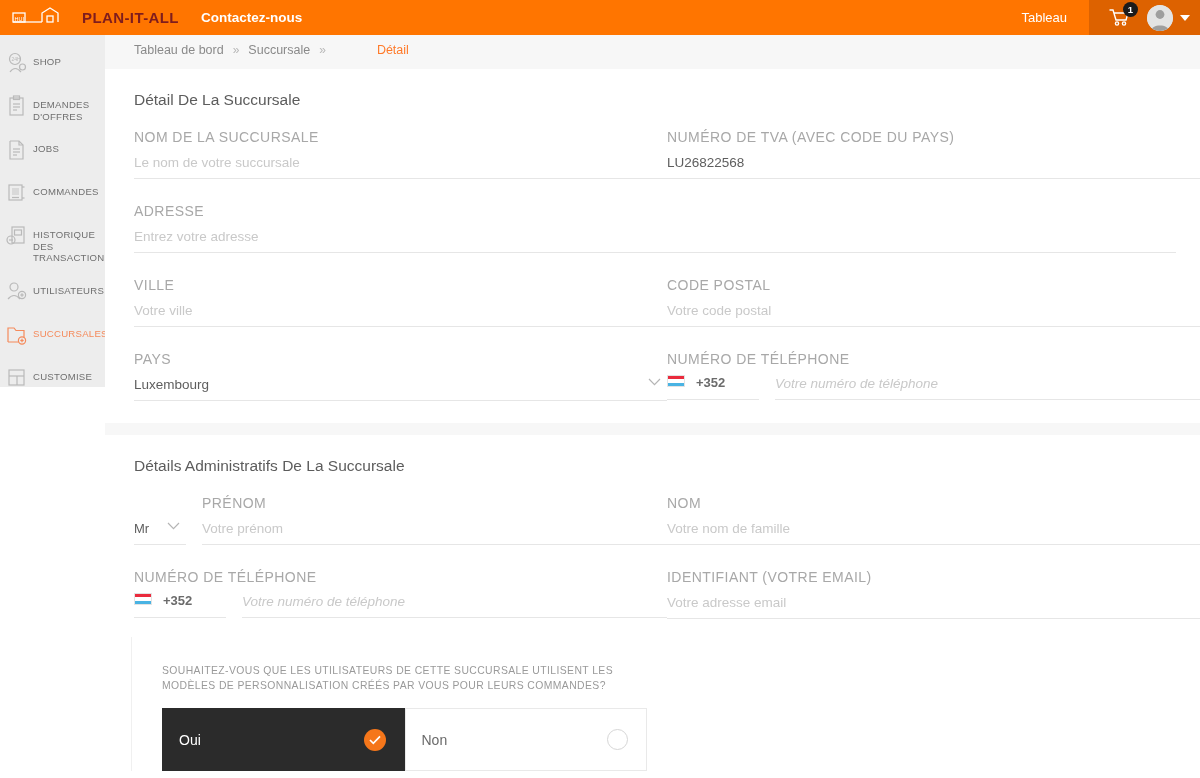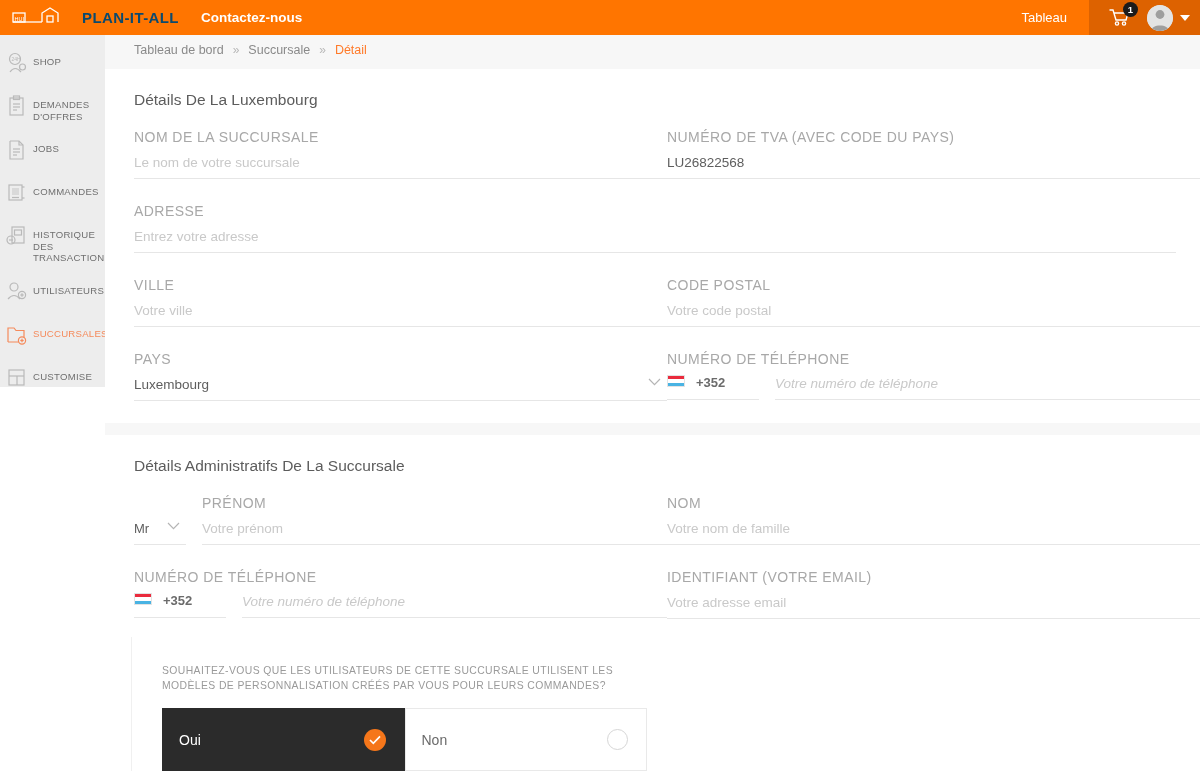--- a/index.html
+++ b/index.html
@@ -11,21 +11,21 @@
   }
   #app { position: relative; width: 1200px; height: 778px; background:#fff; }
 
   
   .topbar {
     position: absolute; left:0; top:0; width:1200px; height:35px;
     background: #ff7500; display:flex; align-items:center;
   }
   .brand-logo { width:60px; display:flex; align-items:center; justify-content:center; margin-left:8px;}
   .brand-name {
-    color:#0c4a6e; font-size:15px; font-weight:bold; letter-spacing:.4px;
+    color:#7f1d1d; font-size:15px; font-weight:bold; letter-spacing:.4px;
     margin-left:14px; white-space:nowrap;
   }
   .topnav-link {
     color:#fff; font-size:13.5px; font-weight:bold; margin-left:22px; white-space:nowrap; cursor:pointer;
   }
   .top-right { margin-left:auto; display:flex; align-items:center; height:35px; }
   .tutoriel { color:#fff; font-size:13px; padding:0 22px; cursor:pointer; white-space:nowrap;}
   .dark-zone { background:#dd6200; height:35px; display:flex; align-items:center; padding:0 10px 0 14px; }
   .cart-wrap { position:relative; width:34px; height:35px; display:flex; align-items:center; justify-content:center; cursor:pointer;}
   .cart-badge {
@@ -60,21 +60,21 @@
   .side-item.active .side-label { color:#f58a5b; }
 
   
   .main { position:absolute; left:105px; top:35px; width:1095px; height:743px; background:#f7f7f7; }
   .breadcrumb {
     height:30px; display:flex; align-items:center; padding-left:29px;
     font-size:12.5px; color:#8a8a8a; background:#f7f7f7;
   }
   .bc-sep { margin:0 9px; color:#b8b8b8; font-size:12px; }
   .bc-item { cursor:pointer; }
-  .bc-current { color:#ff7a29; }
+  .bc-current { color:#ff7a29;margin-left:42px; }
 
   .card { background:#fff; padding:0 0 0 0; }
   .card1 { margin-top:4px; padding:22px 0 22px 0; }
   .card2 { margin-top:12px; padding:22px 0 0 0; min-height:345px; }
   .card-title {
     font-size:15.5px; color:#5c5c5c; padding-left:29px; margin-bottom:22px; font-weight:normal;
   }
 
   .row { display:flex; padding:0 0 0 29px; }
   .col { width:538px; }
@@ -312,21 +312,21 @@
 
     <div class="breadcrumb">
       <span class="bc-item">Tableau de bord</span>
       <span class="bc-sep">»</span>
       <span class="bc-item">Succursale</span>
       <span class="bc-sep">»</span>
       <span class="bc-current">Détail</span>
     </div>
 
     <div class="card card1">
-      <div class="card-title">Détails De La Luxembourg</div>
+      <div class="card-title">Détail De La Succursale</div>
 
       <div class="row">
         <div class="col">
           <div class="field">
             <label class="flabel">NOM DE LA SUCCURSALE</label>
             <input class="finput" placeholder="Le nom de votre succursale" style="">
           </div>
         </div>
         <div class="col right">
           <div class="field">

